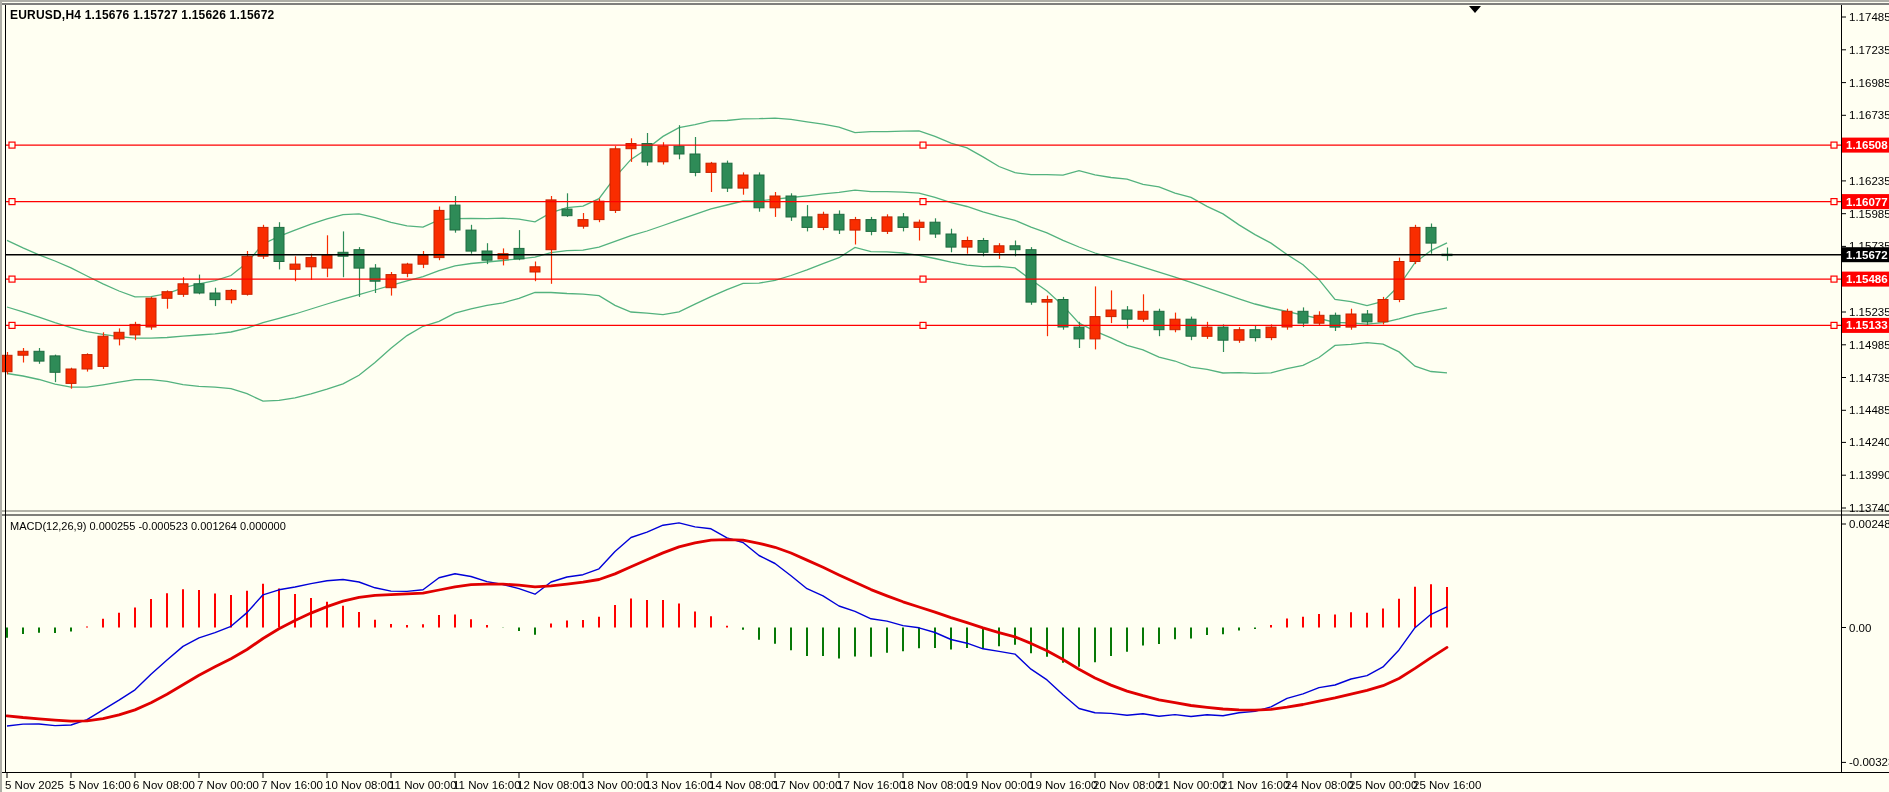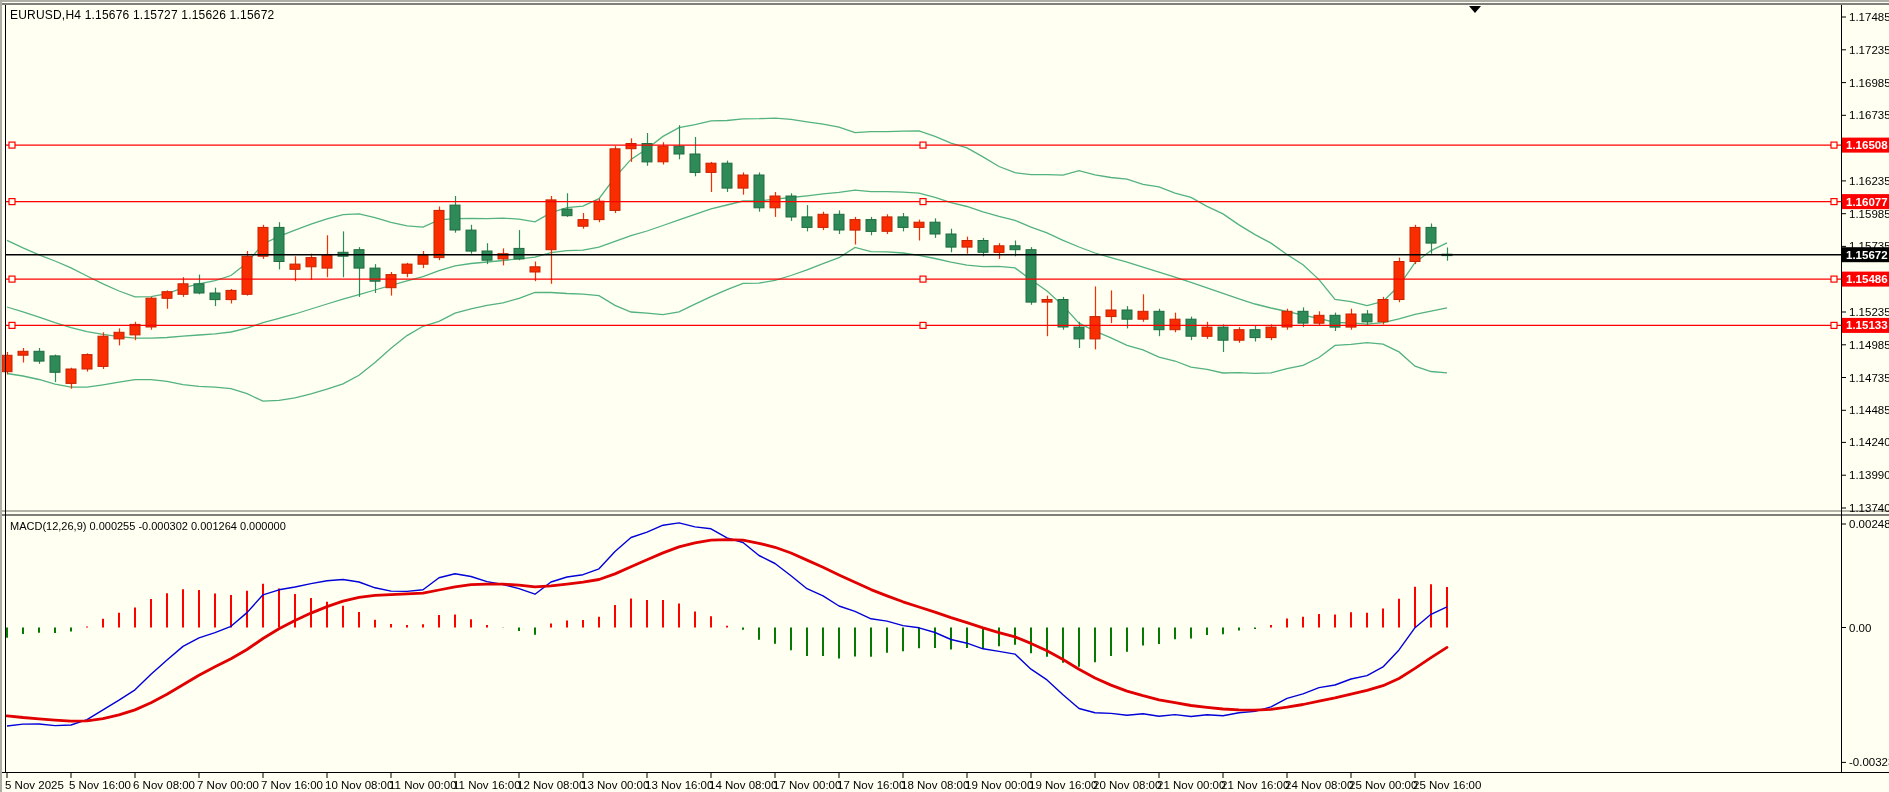--- a/index.html
+++ b/index.html
@@ -1,19 +1,19 @@
 <!DOCTYPE html>
 <html><head>
 <meta charset="utf-8">
 <style>
   html,body{margin:0;padding:0;background:#D4D0C8;font-family:"Liberation Sans",sans-serif;}
   #win{position:relative;width:1889px;height:792px;background:#FFFFF2;overflow:hidden;
        border-top:2px solid #AEAEA6;border-left:2px solid #AEAEA6;box-sizing:border-box;}
   #chart-svg{position:absolute;left:0;top:0;}
-  .ohlc-title{position:absolute;left:8px;top:6px;font-size:12px;font-weight:400;color:#000;letter-spacing:.2px;}
+  .ohlc-title{position:absolute;left:8px;top:6px;font-size:12px;font-weight:700;color:#000;letter-spacing:.2px;}
   .macd-title{position:absolute;left:8px;top:518px;font-size:11px;color:#000;}
   text{font-family:"Liberation Sans",sans-serif;}
 </style>
 </head>
 <body>
 
 <div id="win">
   <svg id="chart-svg" width="1889" height="792">
       <rect x="0" y="0" width="1889" height="792" fill="#FFFFF2"></rect>
       <path d="M5,238.4 L21,245.9 L37,252.8 L53,259.0 L69,265.9 L85,274.0 L101,281.8 L117,289.0 L133,294.8 L149,294.7 L165,291.7 L181,285.8 L197,281.8 L213,278.6 L229,273.5 L245,260.7 L261,242.0 L277,234.3 L293,228.2 L309,222.2 L325,216.9 L341,212.6 L357,211.9 L373,215.6 L389,220.4 L405,223.9 L421,225.1 L437,217.9 L453,216.6 L469,216.3 L485,216.6 L501,216.1 L517,217.2 L533,219.9 L549,210.7 L565,205.6 L581,204.2 L597,196.7 L613,175.4 L629,157.4 L645,146.8 L661,134.4 L677,125.7 L693,122.6 L709,118.9 L725,118.5 L741,116.8 L757,116.7 L773,116.1 L789,117.4 L805,119.8 L821,122.2 L837,125.1 L853,130.7 L869,129.7 L885,129.6 L901,129.2 L917,128.9 L933,134.3 L949,141.1 L965,145.9 L981,154.9 L997,164.5 L1013,170.7 L1029,172.7 L1045,172.7 L1061,173.2 L1077,168.7 L1093,172.8 L1109,175.5 L1125,177.1 L1141,182.4 L1157,184.9 L1173,191.1 L1189,195.4 L1205,204.3 L1221,211.9 L1237,222.9 L1253,232.6 L1269,241.1 L1285,252.5 L1301,262.8 L1317,277.6 L1333,297.4 L1349,299.6 L1365,303.6 L1381,299.4 L1397,283.8 L1413,260.6 L1429,248.6 L1445,240.8 " fill="none" stroke="#53B27E" stroke-width="1.3"></path>
@@ -412,14 +412,14 @@
       <line x1="1221" y1="770" x2="1221" y2="776" stroke="#000" stroke-width="1"></line>
       <text x="1219" y="787" font-size="11.5" fill="#000000">21 Nov 16:00</text>
       <line x1="1285" y1="770" x2="1285" y2="776" stroke="#000" stroke-width="1"></line>
       <text x="1283" y="787" font-size="11.5" fill="#000000">24 Nov 08:00</text>
       <line x1="1349" y1="770" x2="1349" y2="776" stroke="#000" stroke-width="1"></line>
       <text x="1347" y="787" font-size="11.5" fill="#000000">25 Nov 00:00</text>
       <line x1="1413" y1="770" x2="1413" y2="776" stroke="#000" stroke-width="1"></line>
       <text x="1411" y="787" font-size="11.5" fill="#000000">25 Nov 16:00</text>
     </svg>
   <div class="ohlc-title">EURUSD,H4  1.15676 1.15727 1.15626 1.15672</div>
-  <div class="macd-title">MACD(12,26,9) 0.000255 -0.000302 0.001264 0.000000</div>
+  <div class="macd-title">MACD(12,26,9) 0.000255 -0.000523 0.001264 0.000000</div>
 </div>
 
 </body></html>

